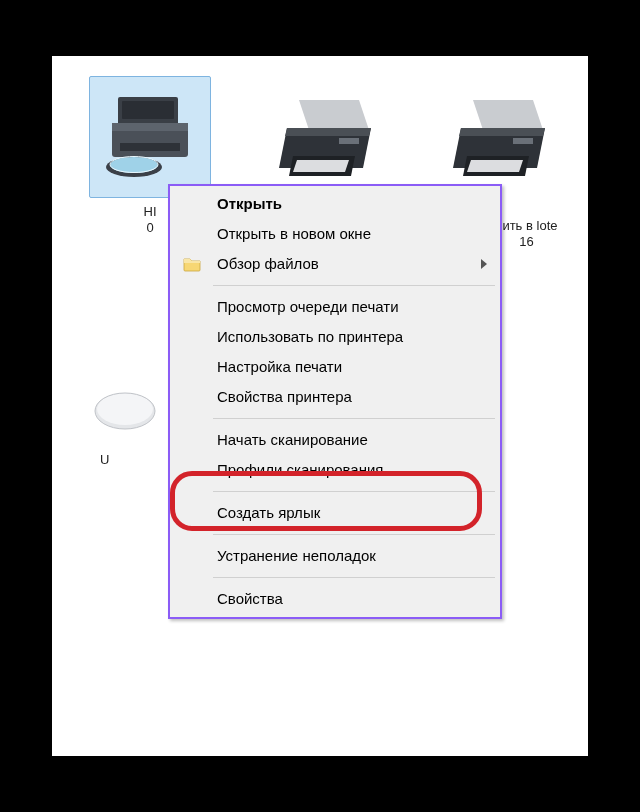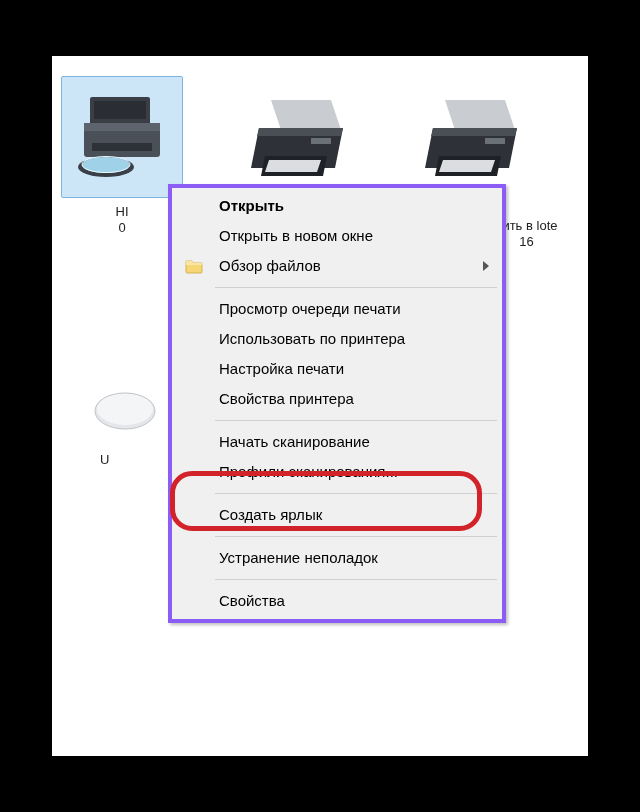--- a/index.html
+++ b/index.html
@@ -22,20 +22,21 @@
     box-shadow: 0 0 0 1px rgba(0,0,0,.15);
     overflow: hidden;
   }
   
   .devices {
     position: absolute;
     left: 0;
     top: 20px;
     display: flex;
     gap: 34px;
+    padding-left: 28px;
     z-index: 1;
   }
   .device {
     width: 140px;
     text-align: center;
   }
   .device.selected .thumb {
     background: #cde6f7;
     border: 1px solid #7eb4e0;
   }
@@ -79,21 +80,21 @@
   .second-row-device .device-label {
     margin-left: 20px;
   }
   
   .context-menu {
     position: absolute;
     left: 116px;
     top: 128px;
     width: 324px;
     background: #f0f0f0;
-    border: 4px solid #8b5cf6;
+    border: 2px solid #8b5cf6;
     box-shadow: 2px 2px 3px rgba(0,0,0,0.25);
     z-index: 2;
     padding: 3px;
   }
   .menu-inner {
     background: #f0f0f0;
   }
   .menu-item {
     position: relative;
     height: 30px;

